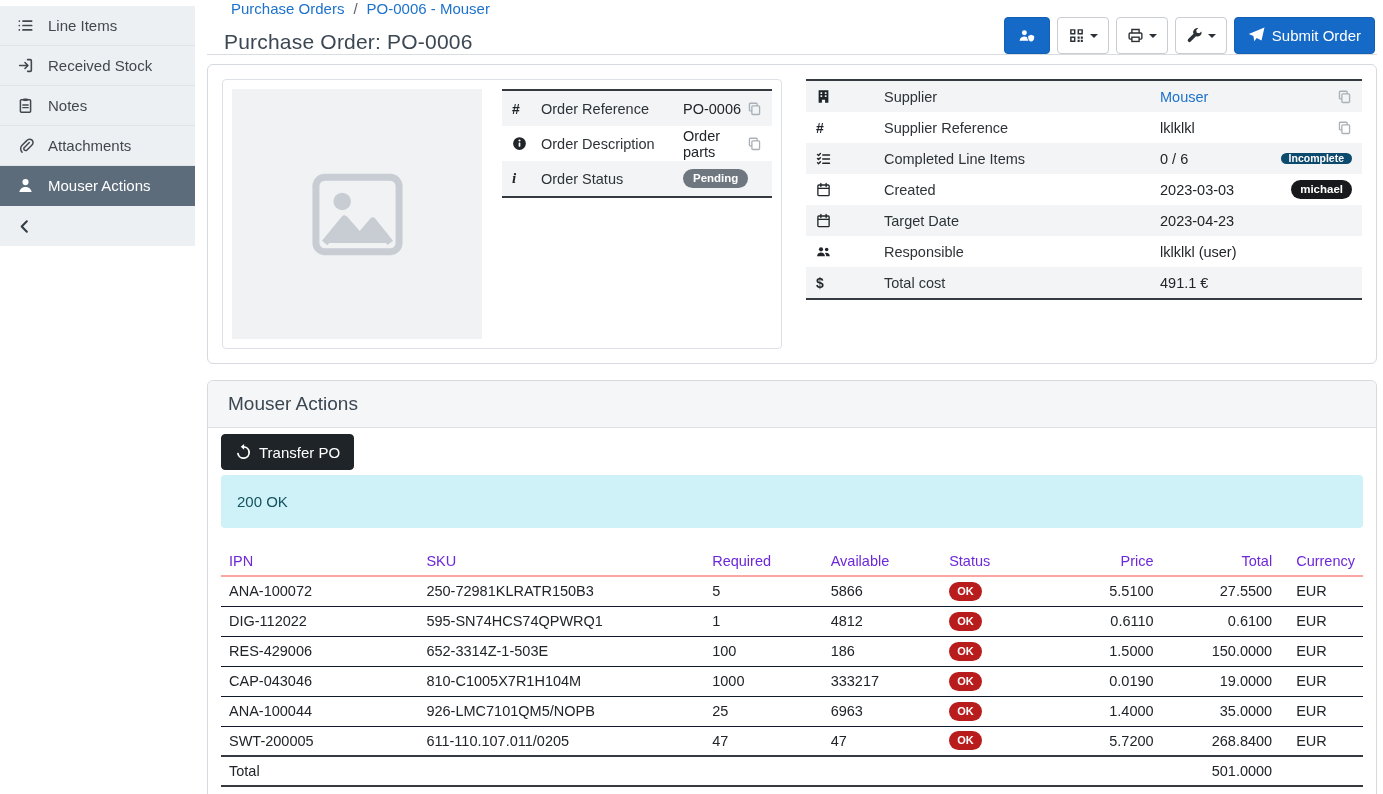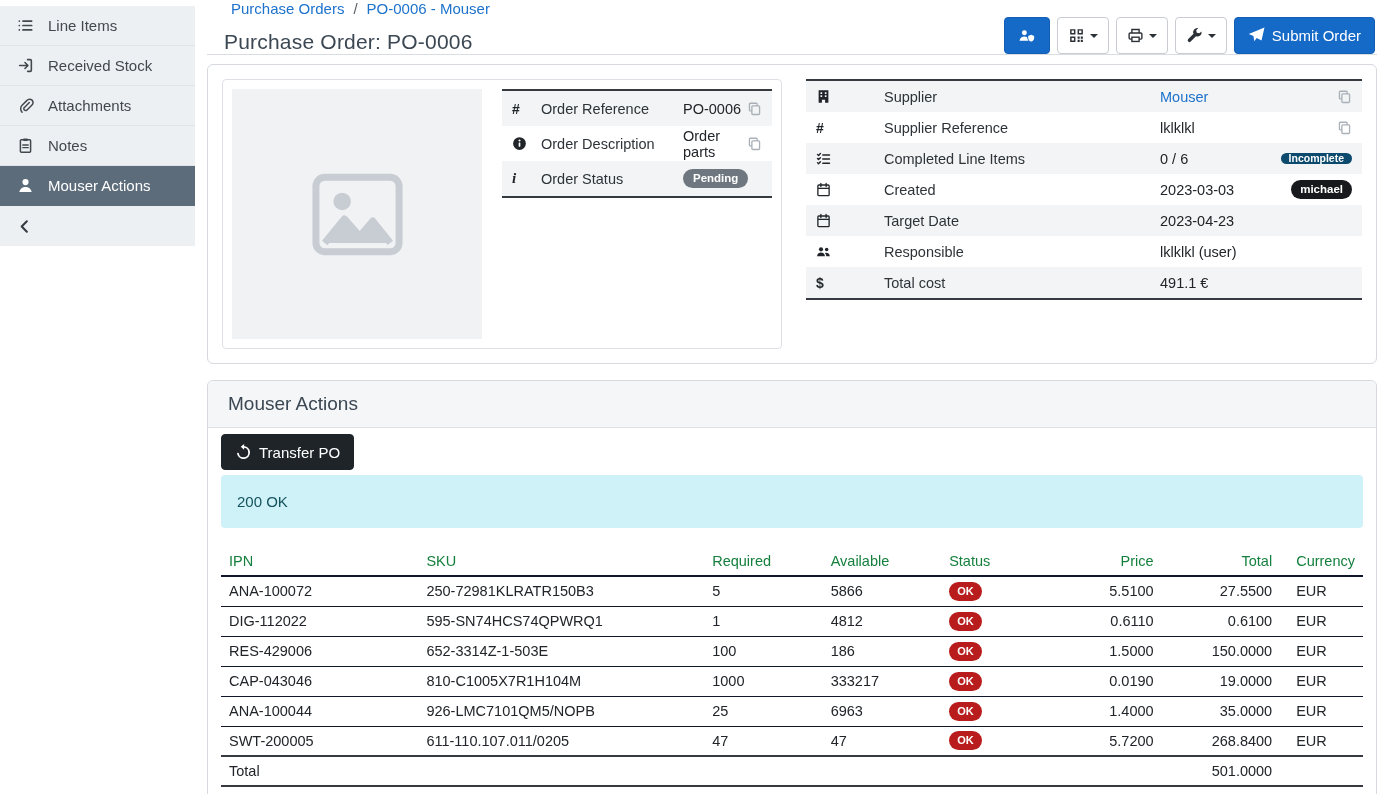--- a/index.html
+++ b/index.html
@@ -100,22 +100,22 @@
   .panel-header {
     height:47px; background:#f4f6f7; border-bottom:1px solid #dde1e5;
     border-radius:6px 6px 0 0; display:flex; align-items:center; padding-left:20px;
   }
   .panel-title { font-size:19px; font-weight:500; color:#3b4752; }
   .panel-body { padding:6px 13px 13px; }
   .alert-info { margin-top:5px; background:#cff1f8; color:#14535f; border-radius:4px; padding:18px 16px; font-size:15px; }
 
   .data-table { width:100%; border-collapse:collapse; margin-top:18px; font-size:14.5px; }
   .data-table th {
-    font-weight:400; text-align:left; color:#15803d;
-    padding:5px 8px; height:30px; border-bottom:2px solid #0f172a;
+    font-weight:400; text-align:left; color:#6d28d9;
+    padding:5px 8px; height:30px; border-bottom:2px solid #fca5a5;
   }
   .data-table td { padding:4px 8px; height:30px; border-bottom:1px solid #0f172a; }
   .data-table .num { text-align:right; }
   .data-table .cur { text-align:left; padding-left:16px; }
   .data-table tfoot td { border-top:2px solid #343a40; border-bottom:2px solid #343a40; }
 </style>
 </head>
 <body>
 
 <div class="app">
@@ -138,35 +138,35 @@
             <span class="side-icon">
               <svg viewBox="0 0 16 16" fill="none" stroke="currentColor" stroke-width="1.5" stroke-linecap="round" stroke-linejoin="round">
                 <path d="M10 2.5h2.5a1 1 0 0 1 1 1v9a1 1 0 0 1-1 1H10"></path>
                 <path d="M2.5 8h7.5M7.5 5.2 10.3 8l-2.8 2.8"></path>
               </svg>
             </span>
             <span>Received Stock</span>
           </div>
           <div class="side-item">
             <span class="side-icon">
-              <svg viewBox="0 0 16 16" fill="none" stroke="currentColor" stroke-width="1.4" stroke-linecap="round">
-                <path d="M11.6 5.2 7 9.8a1.7 1.7 0 1 0 2.4 2.4l4.5-4.5a3.2 3.2 0 1 0-4.5-4.5L4.8 7.8a4.6 4.6 0 0 0 0 6.5"></path>
-              </svg>
-            </span>
-            <span>Attachments</span>
-          </div>
-          <div class="side-item">
-            <span class="side-icon">
               <svg viewBox="0 0 16 16" fill="none" stroke="currentColor" stroke-width="1.4">
                 <rect x="3.2" y="2.6" width="9.6" height="11.8" rx="1"></rect>
                 <path d="M6 1.4h4v2.4H6z" fill="currentColor" stroke="none"></path>
                 <path d="M5.5 7.5h5M5.5 10h5" stroke-linecap="round"></path>
               </svg>
             </span>
             <span>Notes</span>
+          </div>
+          <div class="side-item">
+            <span class="side-icon">
+              <svg viewBox="0 0 16 16" fill="none" stroke="currentColor" stroke-width="1.4" stroke-linecap="round">
+                <path d="M11.6 5.2 7 9.8a1.7 1.7 0 1 0 2.4 2.4l4.5-4.5a3.2 3.2 0 1 0-4.5-4.5L4.8 7.8a4.6 4.6 0 0 0 0 6.5"></path>
+              </svg>
+            </span>
+            <span>Attachments</span>
           </div>
           <div class="side-item active">
             <span class="side-icon">
               <svg viewBox="0 0 16 16" fill="currentColor">
                 <circle cx="8" cy="4.8" r="2.9"></circle>
                 <path d="M2.2 14.2c.5-3.2 3-4.9 5.8-4.9s5.3 1.7 5.8 4.9z"></path>
               </svg>
             </span>
             <span>Mouser Actions</span>
           </div>

